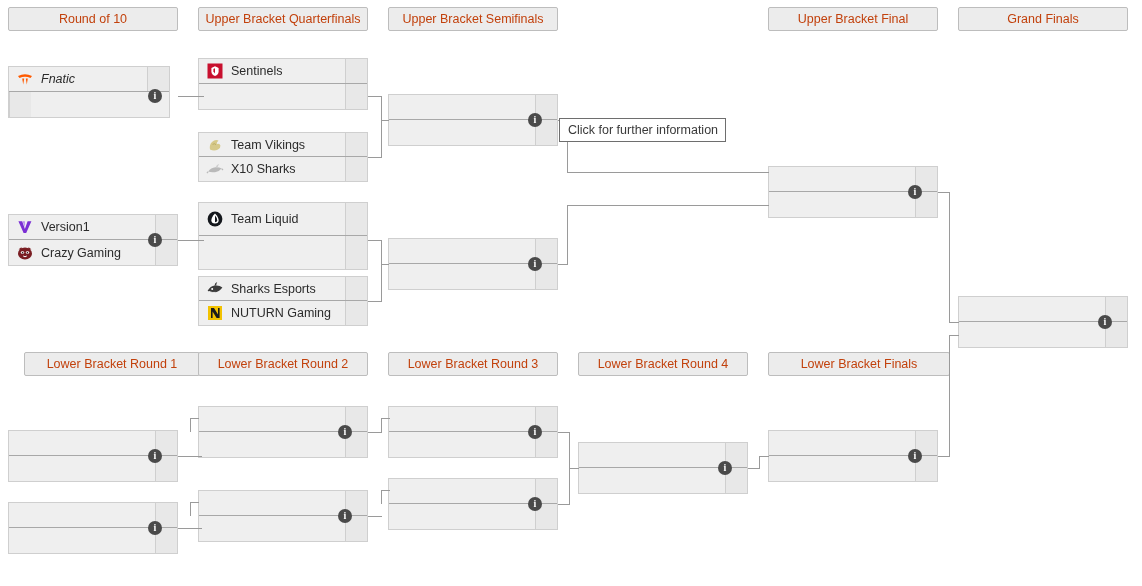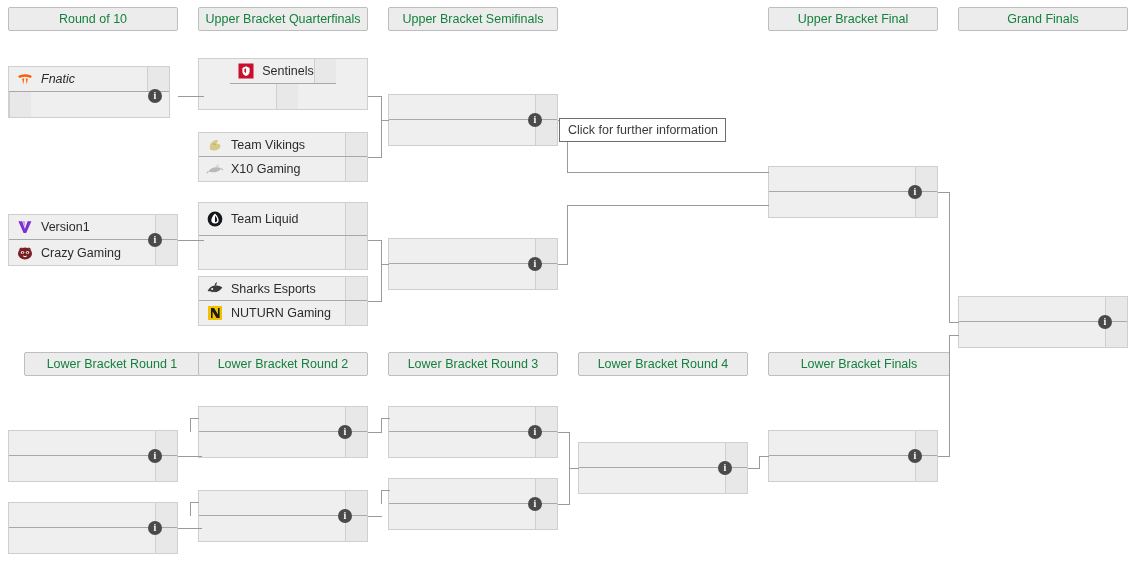--- a/index.html
+++ b/index.html
@@ -25,21 +25,21 @@
 
   
   .round-header {
     position: absolute;
     height: 24px;
     line-height: 23px;
     text-align: center;
     background: #ececec;
     border: 1px solid #bdbdbd;
     border-radius: 2px;
-    color: #15803d;
+    color: #c2410c;
     font-size: 12.5px;
     box-sizing: border-box;
     white-space: nowrap;
     overflow: hidden;
   }
 
   
   .match {
     position: absolute;
     box-sizing: border-box;
@@ -239,21 +239,21 @@
                 <circle cx="6.6" cy="8.7" r="0.8" fill="#2a0d0f"></circle>
                 <circle cx="11.4" cy="8.7" r="0.8" fill="#2a0d0f"></circle>
                 <path d="M7.2 12 Q9 13.6 10.8 12" stroke="#ffffff" stroke-width="1" fill="none"></path>
               </svg>
             </span>
             <span class="team-name">Crazy Gaming</span>
           </div>
           <div class="score-cell"></div>
         </div>
       </div>
-      <div class="match" style="left: 198px; top: 58px; width: 170px; height: 52px; align-items: center;">
+      <div class="match" style="left: 198px; top: 58px; width: 170px; height: 52px;">
         <div class="slot top">
           <div class="team-cell">
             <span class="team-logo">
               <svg xmlns="http://www.w3.org/2000/svg" viewBox="0 0 18 18">
                 <rect x="1.5" y="1.5" width="15" height="15" fill="#c8102e"></rect>
                 <path d="M9 4.2 L12.6 6 L12.6 9.4 Q12.6 12.4 9 14 Q5.4 12.4 5.4 9.4 L5.4 6 Z" fill="#ffffff"></path>
                 <path d="M9 6.2 L9 11.4 L7.4 9.6 L7.4 7 Z" fill="#c8102e"></path>
               </svg>
             </span>
             <span class="team-name">Sentinels</span>
@@ -281,21 +281,21 @@
         <div class="slot bottom">
           <div class="team-cell">
             <span class="team-logo">
               <svg xmlns="http://www.w3.org/2000/svg" viewBox="0 0 18 18">
                 <path d="M2.2 11.6 Q5 7.6 9.4 7.2 Q13 6.9 15.6 8.6 Q13.4 11.6 9 12.2 Q5 12.7 2.2 11.6 Z" fill="#b9b9b9"></path>
                 <path d="M9.6 7.3 Q10.6 4.6 13.2 4 Q12 6 11.6 7.3 Z" fill="#cfcfcf"></path>
                 <path d="M2.2 11.6 L0.9 13.1" stroke="#b9b9b9" stroke-width="1.2"></path>
                 <path d="M15.6 8.6 L17 10" stroke="#b9b9b9" stroke-width="1.2"></path>
               </svg>
             </span>
-            <span class="team-name">X10 Gaming</span>
+            <span class="team-name">X10 Sharks</span>
           </div>
           <div class="score-cell"></div>
         </div>
       </div>
       <div class="match" style="left: 198px; top: 202px; width: 170px; height: 68px;">
         <div class="slot top">
           <div class="team-cell">
             <span class="team-logo">
               <svg xmlns="http://www.w3.org/2000/svg" viewBox="0 0 18 18">
                 <circle cx="9" cy="9" r="7.4" fill="#14171c"></circle>

